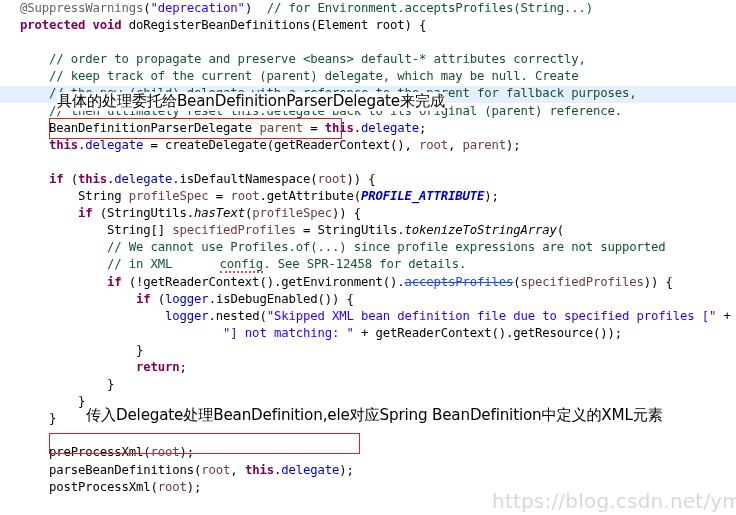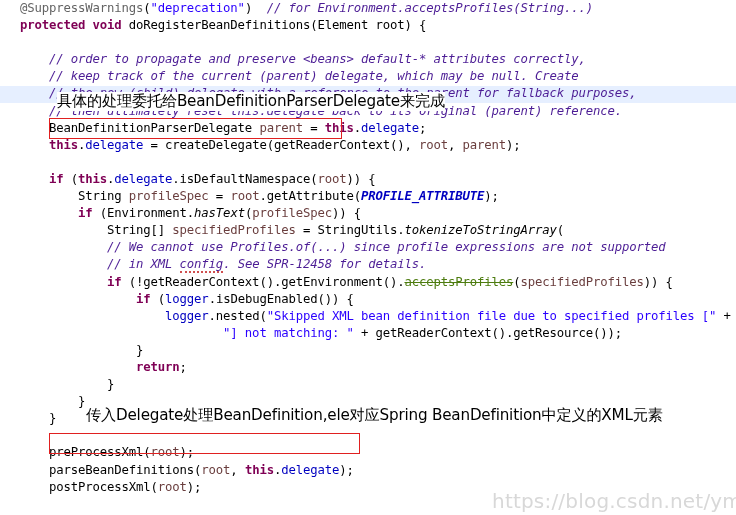--- a/index.html
+++ b/index.html
@@ -48,29 +48,29 @@
     font-size: 12.3px;
     font-family: "DejaVu Sans Mono", "Liberation Mono", monospace;
     color: #000000;
     padding-left: 20px;
     box-sizing: border-box;
     letter-spacing: -0.15px;
   }
 
   
   .kw   { color: #7f0055; font-weight: bold; }   
-  .cm   { color: #4c1d95; font-style: italic; }                      
+  .cm   { color: #14532d; }                      
   .str  { color: #2a00ff; }                      
   .ann  { color: #646464; }                      
   .fld  { color: #0000c0; }                      
   .sfld { color: #0000c0; font-weight: bold; font-style: italic; } 
   .mth  { color: #000000; font-style: italic; }  
   .pln  { color: #000000; }
-  .dep  { text-decoration: line-through; color: #4d7c0f; }
-  .spell { border-bottom: 2px dotted #d05050; }
+  .dep  { text-decoration: line-through; color: #1d4ed8; }
+  .spell { border-bottom: 2px dotted #d05050; margin-left: 40px; }
 
   
   .redbox {
     position: absolute;
     border: 1.4px solid #e02020;
     z-index: 3;
     pointer-events: none;
     background: transparent;
   }
 
@@ -126,21 +126,21 @@
     <div class="line"><span class="pln">    BeanDefinitionParserDelegate </span><span class="fld" style="color:#6a3e3e;">parent</span><span class="pln"> = </span><span class="kw">this</span><span class="pln">.</span><span class="fld">delegate</span><span class="pln">;</span></div>
 
     <div class="line"><span class="pln">    </span><span class="kw">this</span><span class="pln">.</span><span class="fld">delegate</span><span class="pln"> = createDelegate(getReaderContext(), </span><span style="color:#6a3e3e;">root</span><span class="pln">, </span><span style="color:#6a3e3e;">parent</span><span class="pln">);</span></div>
 
     <div class="line"><span class="pln"> </span></div>
 
     <div class="line"><span class="pln">    </span><span class="kw">if</span><span class="pln"> (</span><span class="kw">this</span><span class="pln">.</span><span class="fld">delegate</span><span class="pln">.isDefaultNamespace(</span><span style="color:#6a3e3e;">root</span><span class="pln">)) {</span></div>
 
     <div class="line"><span class="pln">        String </span><span style="color:#6a3e3e;">profileSpec</span><span class="pln"> = </span><span style="color:#6a3e3e;">root</span><span class="pln">.getAttribute(</span><span class="sfld">PROFILE_ATTRIBUTE</span><span class="pln">);</span></div>
 
-    <div class="line"><span class="pln">        </span><span class="kw">if</span><span class="pln"> (Environment.</span><span class="mth">hasText</span><span class="pln">(</span><span style="color:#6a3e3e;">profileSpec</span><span class="pln">)) {</span></div>
+    <div class="line"><span class="pln">        </span><span class="kw">if</span><span class="pln"> (StringUtils.</span><span class="mth">hasText</span><span class="pln">(</span><span style="color:#6a3e3e;">profileSpec</span><span class="pln">)) {</span></div>
 
     <div class="line"><span class="pln">            String[] </span><span style="color:#6a3e3e;">specifiedProfiles</span><span class="pln"> = StringUtils.</span><span class="mth">tokenizeToStringArray</span><span class="pln">(</span></div>
 
 
     <div class="line"><span class="pln">            </span><span class="cm">// We cannot use Profiles.of(...) since profile expressions are not supported</span></div>
 
     <div class="line"><span class="pln">            </span><span class="cm">// in XML <span class="spell">config</span>. See SPR-12458 for details.</span></div>
 
     <div class="line"><span class="pln">            </span><span class="kw">if</span><span class="pln"> (!getReaderContext().getEnvironment().</span><span class="dep">acceptsProfiles</span><span class="pln">(</span><span style="color:#6a3e3e;">specifiedProfiles</span><span class="pln">)) {</span></div>
 

